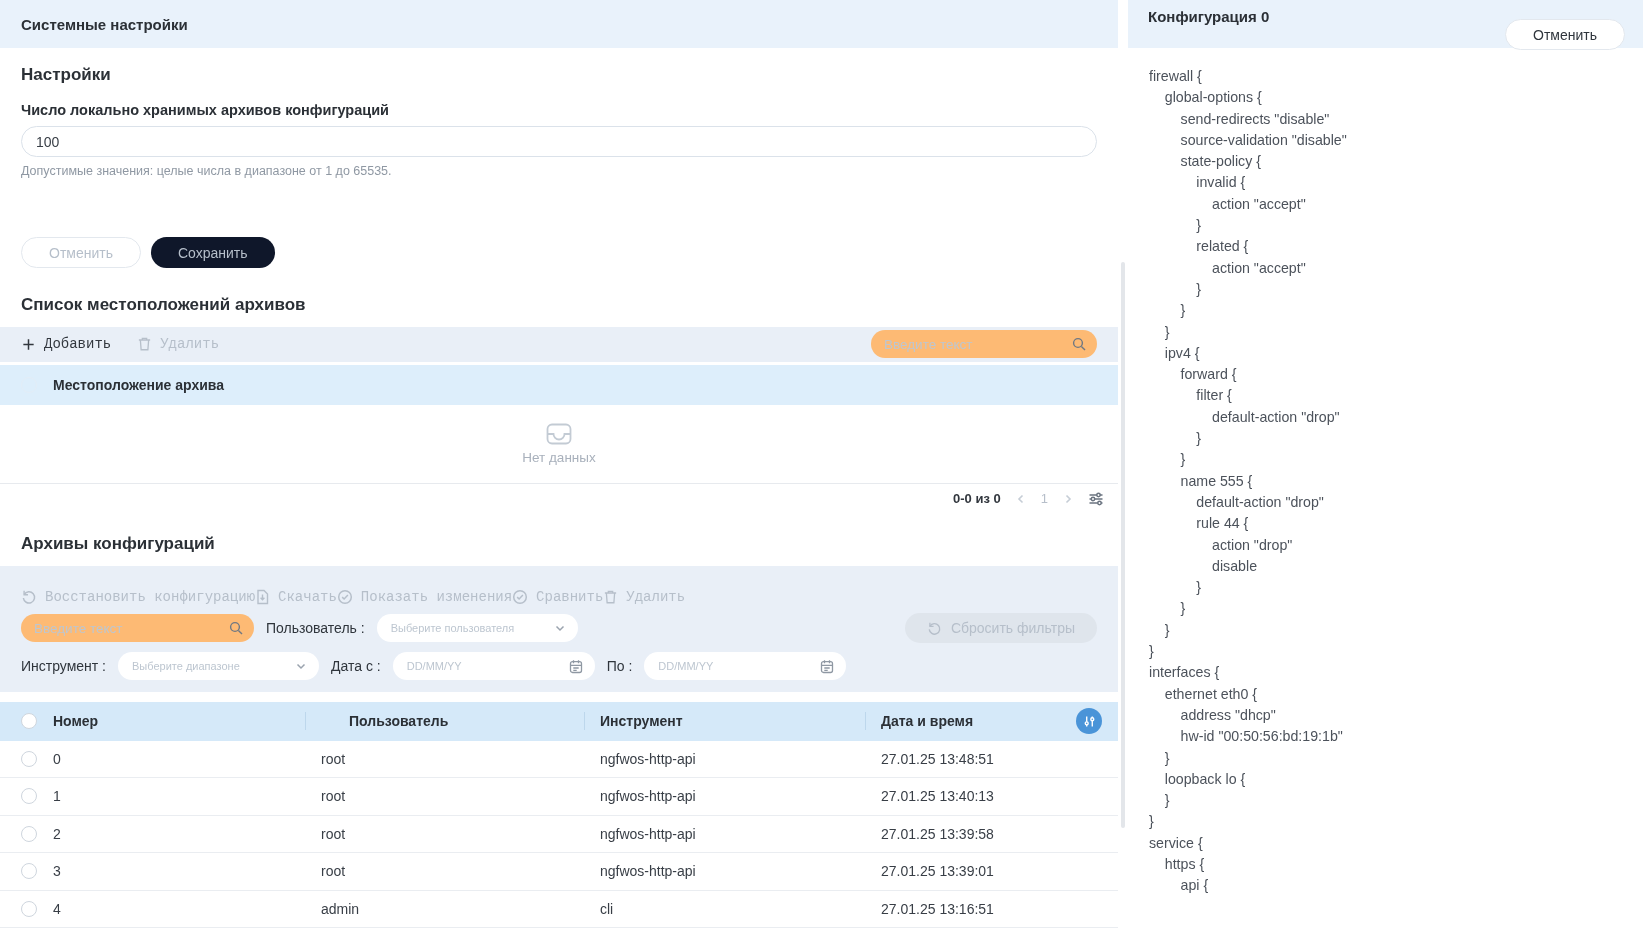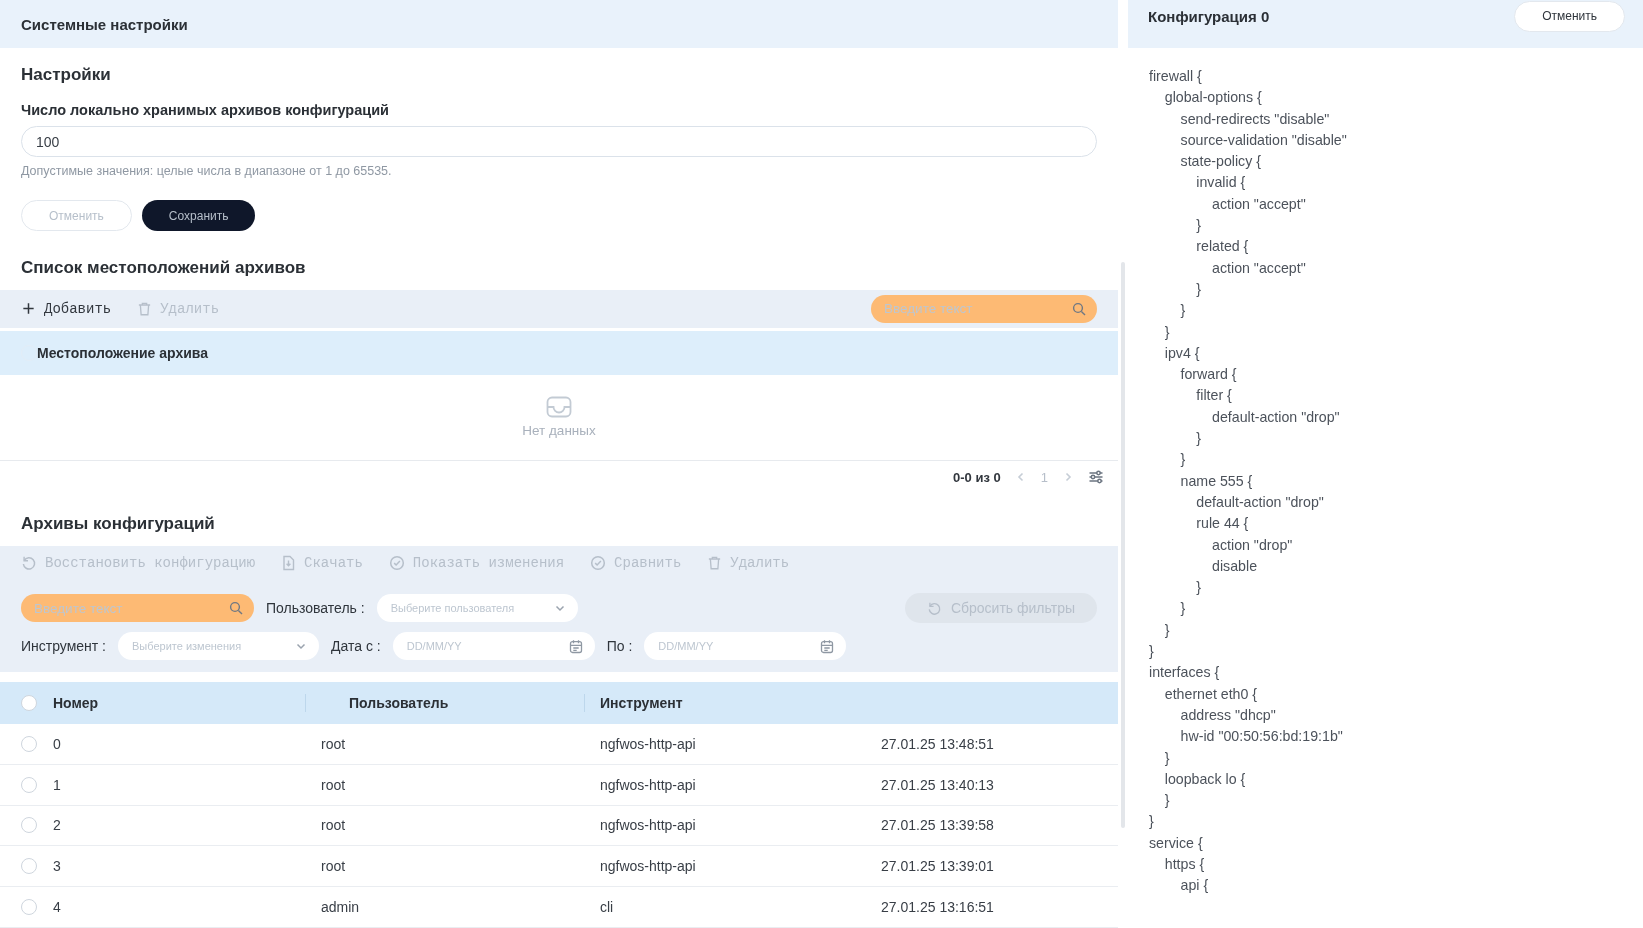--- a/index.html
+++ b/index.html
@@ -25,22 +25,22 @@
   .settings h2 { margin-top:17px; }
   .field-label { display:block; font-size:14.5px; font-weight:700; color:#2b3036; margin-top:17px; }
   .text-input {
     display:block; width:100%; height:31px; margin-top:8px;
     border:1px solid #dbe2ea; border-radius:16px; outline:none;
     padding:0 14px; font-size:14px; font-family:inherit; color:#383e46; background:#fff;
   }
   .hint { margin-top:7px; font-size:12.5px; color:var(--hint-text,#8f98a3); }
   .btn-row { margin-top:22px; display:flex; gap:10px; }
   .pill {
-    height:31px; border-radius:16px; padding:0 27px; font-size:12px; font-family:inherit;
-    display:inline-flex; align-items:center; justify-content:center; cursor:pointer; border:none; background:none;
+    height:31px; border-radius:16px; padding:0 27px; font-size:14px; font-family:inherit;
+    display:inline-flex; align-items:center; justify-content:center; cursor:pointer; border:none; background:none;margin-top:37px;
   }
   .btn-outline { background:#fff; border:1px solid #e3e8ee; color:#2f353c; }
   .btn-fill { background:#0f172a; color:#2f353c; }
   .pill.disabled { color:var(--text-disabled,#b6bfca); }
 
   .sec-loc { margin-top:27px; }
   .toolbar {
     margin-top:12px; height:38px; background:var(--toolbar-bg,#e9eff7);
     display:flex; align-items:center; padding:0 21px; gap:26px;
   }
@@ -56,42 +56,42 @@
     display:flex; align-items:center; padding:0 30px 0 13px;
   }
   .search-pill input {
     border:none; outline:none; background:none; width:100%; font-size:13.5px; font-family:inherit; color:#383e46;
   }
   .search-pill input::placeholder { color:var(--placeholder,#bdc6d0); }
   .search-pill .s-icon { position:absolute; right:10px; top:6px; }
 
   .thead-light {
     margin-top:3px; height:44px; background:var(--locations-header-bg,#ddeefb);
-    display:flex; align-items:center; padding:0 21px; 
+    display:flex; align-items:center; padding:0 21px; gap:16px;
   }
   .th-label { font-size:14px; font-weight:700; color:#2b3036; }
   .radio {
     width:16px; height:16px; border-radius:50%; border:1.5px solid #cfd6de; background:#fff; flex:none; cursor:pointer;
   }
   .radio.faint { border-color:#e3edf7; background:transparent; }
 
   .empty { height:86px; display:flex; flex-direction:column; align-items:center; justify-content:center; gap:5px; }
   .empty-text { font-size:13.5px; color:#a9b1bc;text-align:center; }
 
   .pagination {
     height:33px; border-top:1px solid #e7eaee; display:flex; align-items:center;
     justify-content:flex-end; gap:14px; padding-right:14px;
   }
   .pg-range { font-size:13px; font-weight:700; color:#32373e; }
   .pg-page { font-size:13px; color:#b7bfca; }
   .pg-btn { background:none; border:none; cursor:pointer; display:flex; align-items:center; padding:0; }
 
   .sec-arch { margin-top:21px; }
   .filter-block { margin-top:12px; background:var(--toolbar-bg,#e9eff7); padding:9px 21px 11px; }
-  .actions-row { height:30px; display:flex; align-items:flex-start; gap:26px; }
+  .actions-row { height:30px; display:flex; align-items:flex-end; }
   .filter-row { height:30px; margin-top:8px; display:flex; align-items:center; gap:12px; }
   .flt-label { font-size:14px; font-weight:500; color:#2f353c; white-space:nowrap; }
   .select-pill, .date-pill {
     height:28px; background:#fff; border-radius:14px; display:flex; align-items:center;
     padding:0 12px 0 14px; gap:8px; cursor:pointer;
   }
   .select-pill { width:201px; justify-content:space-between; }
   .date-pill { width:202px; justify-content:space-between; }
   .ph { font-size:11px; color:var(--placeholder,#bdc6d0); white-space:nowrap; overflow:hidden; }
   .reset-btn {
@@ -288,21 +288,21 @@
               <path d="M3.2 5.5A5.6 5.6 0 1 1 2.4 9"></path>
               <path d="M3.1 1.8v3.9h3.9" stroke-width="1.4"></path>
             </svg>
           <span>Сбросить фильтры</span>
         </button>
       </div>
 
       <div class="filter-row">
         <span class="flt-label">Инструмент :</span>
         <div class="select-pill">
-          <span class="ph">Выберите изменения</span>
+          <span class="ph">Выберите диапазоне</span>
           <svg width="12" height="12" viewBox="0 0 12 12" fill="none" stroke="#9aa3ae" stroke-width="1.5">
               <path d="M2.5 4.5L6 8l3.5-3.5"></path>
             </svg>
         </div>
         <span class="flt-label">Дата с :</span>
         <div class="date-pill">
           <span class="ph">DD/MM/YY</span>
           <svg width="14" height="15" viewBox="0 0 14 15" fill="none" stroke="#8f98a3" stroke-width="1.3">
               <rect x="1.5" y="2.7" width="11" height="10.8" rx="2"></rect>
               <path d="M4.5 1.2v3M9.5 1.2v3M1.5 6.4h11"></path>
@@ -319,20 +319,30 @@
             </svg>
         </div>
       </div>
     </div>
 
     <div class="thead-arch">
       <span class="radio"></span>
       <span class="hcell hc-num">Номер</span>
       <span class="hcell hc-user sep">Пользователь</span>
       <span class="hcell hc-tool sep">Инструмент</span>
+      <span class="hcell hc-date sep">
+        <span>Дата и время</span>
+        <button class="col-settings">
+          <svg width="13" height="13" viewBox="0 0 14 14" fill="none" stroke="#ffffff" stroke-width="1.5">
+              <path d="M4 1.5v11M10 1.5v11"></path>
+              <circle cx="4" cy="9" r="1.6" fill="#4a94d8"></circle>
+              <circle cx="10" cy="4.6" r="1.6" fill="#4a94d8"></circle>
+            </svg>
+        </button>
+      </span>
     </div>
 
     <div class="trow">
       <span class="radio"></span>
       <span class="cell c-num">0</span>
       <span class="cell c-user">root</span>
       <span class="cell c-tool">ngfwos-http-api</span>
       <span class="cell c-date">27.01.25 13:48:51</span>
     </div>
     <div class="trow">

